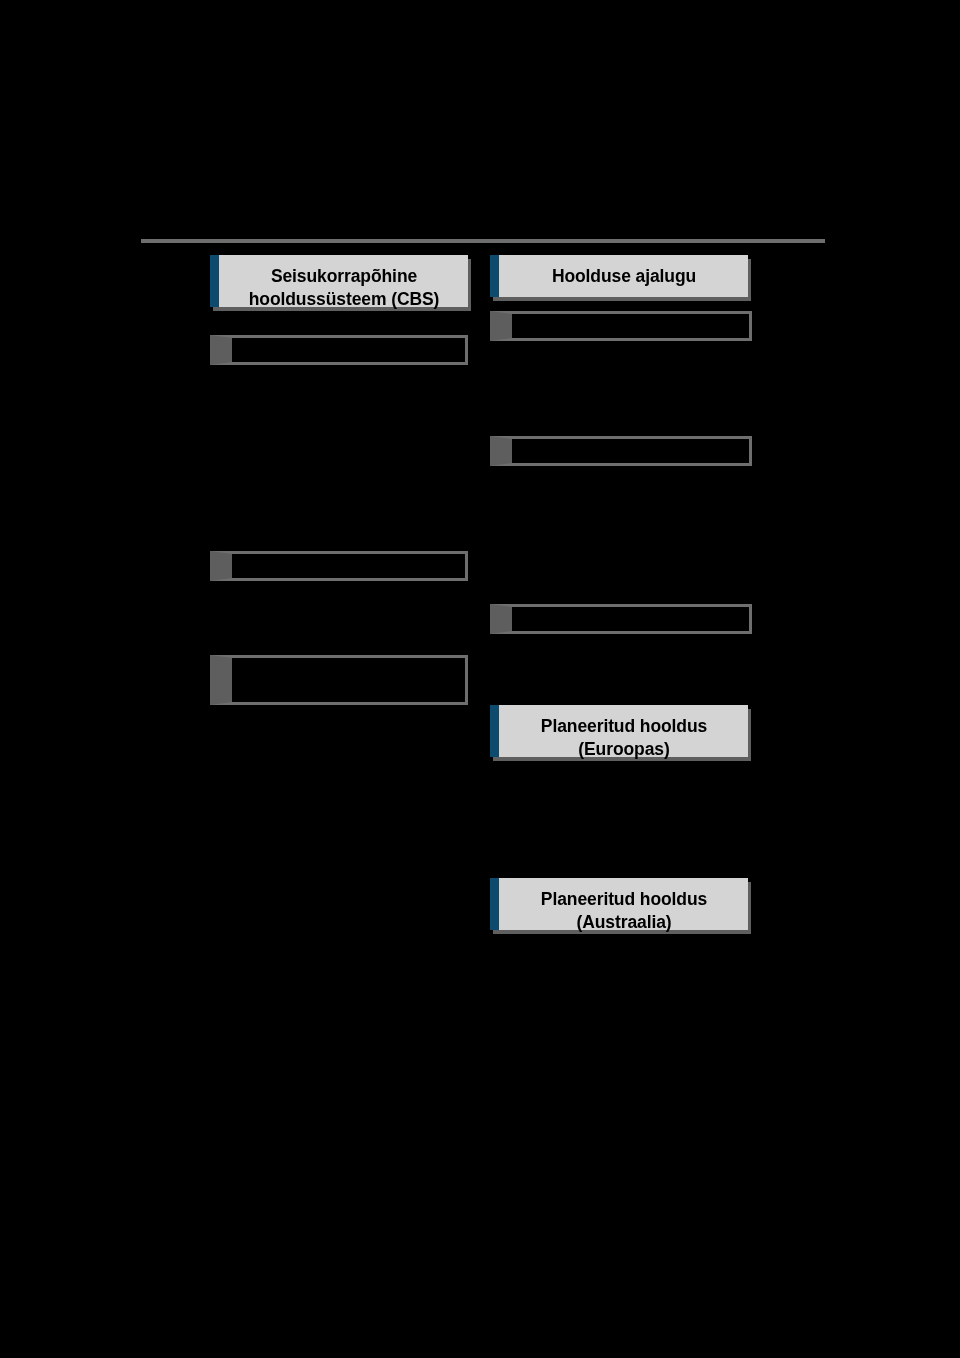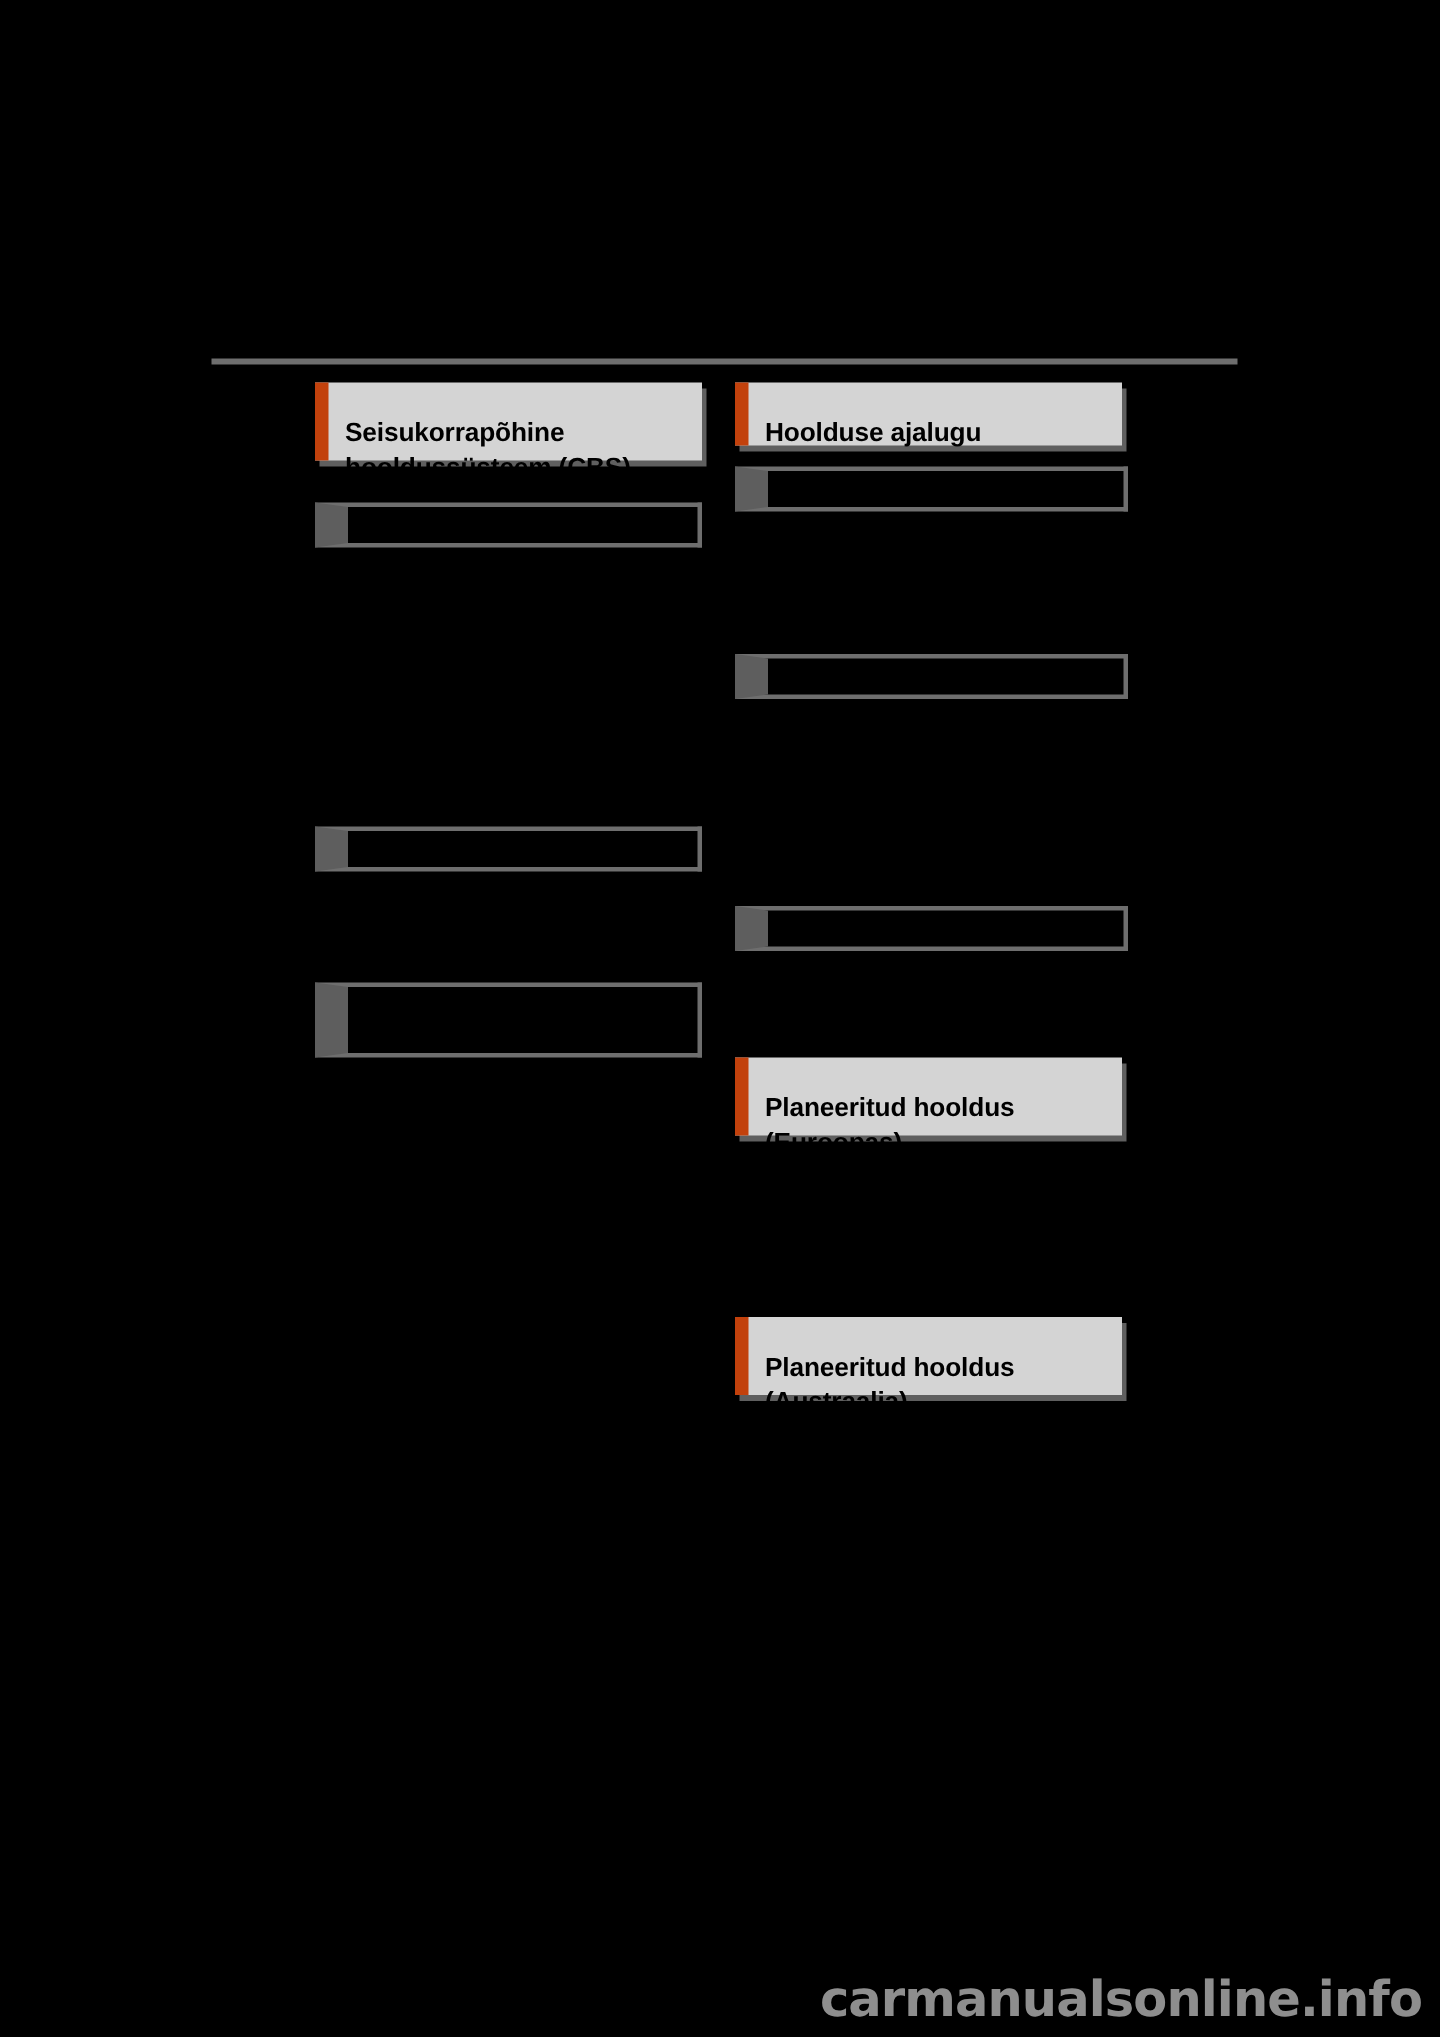--- a/index.html
+++ b/index.html
@@ -37,23 +37,24 @@
     top: 255px;
   }
   .col-left  { left: 210px; width: 258px; }
   .col-right { left: 490px; width: 262px; }
 
   
   .section-head {
     position: absolute;
     box-sizing: border-box;
     background: #d4d4d4;
-    border-left: 9px solid #c2410c;
+    border-left: 9px solid #0c4a6e;
     box-shadow: 3px 4px 0 0 #5f5f5f;
-    padding: 22px 10px 8px 11px;
+    padding: 10px 10px 8px 11px;
+    text-align: center;
   }
   .section-head .title {
     color: #000000;
     font-size: 17.5px;
     font-weight: bold;
     line-height: 1.33;
     letter-spacing: -0.1px;
     white-space: pre-line;
   }
 
@@ -157,15 +158,14 @@
       <div class="title">Planeeritud hooldus
 (Euroopas)</div>
     </div>
 
     <div class="section-head" style="left:0; top:623px; width:258px; height:52px;">
       <div class="title">Planeeritud hooldus
 (Austraalia)</div>
     </div>
   </div>
 
-  <div class="watermark">carmanualsonline.info</div>
 
 </div>
 
 </body></html>

